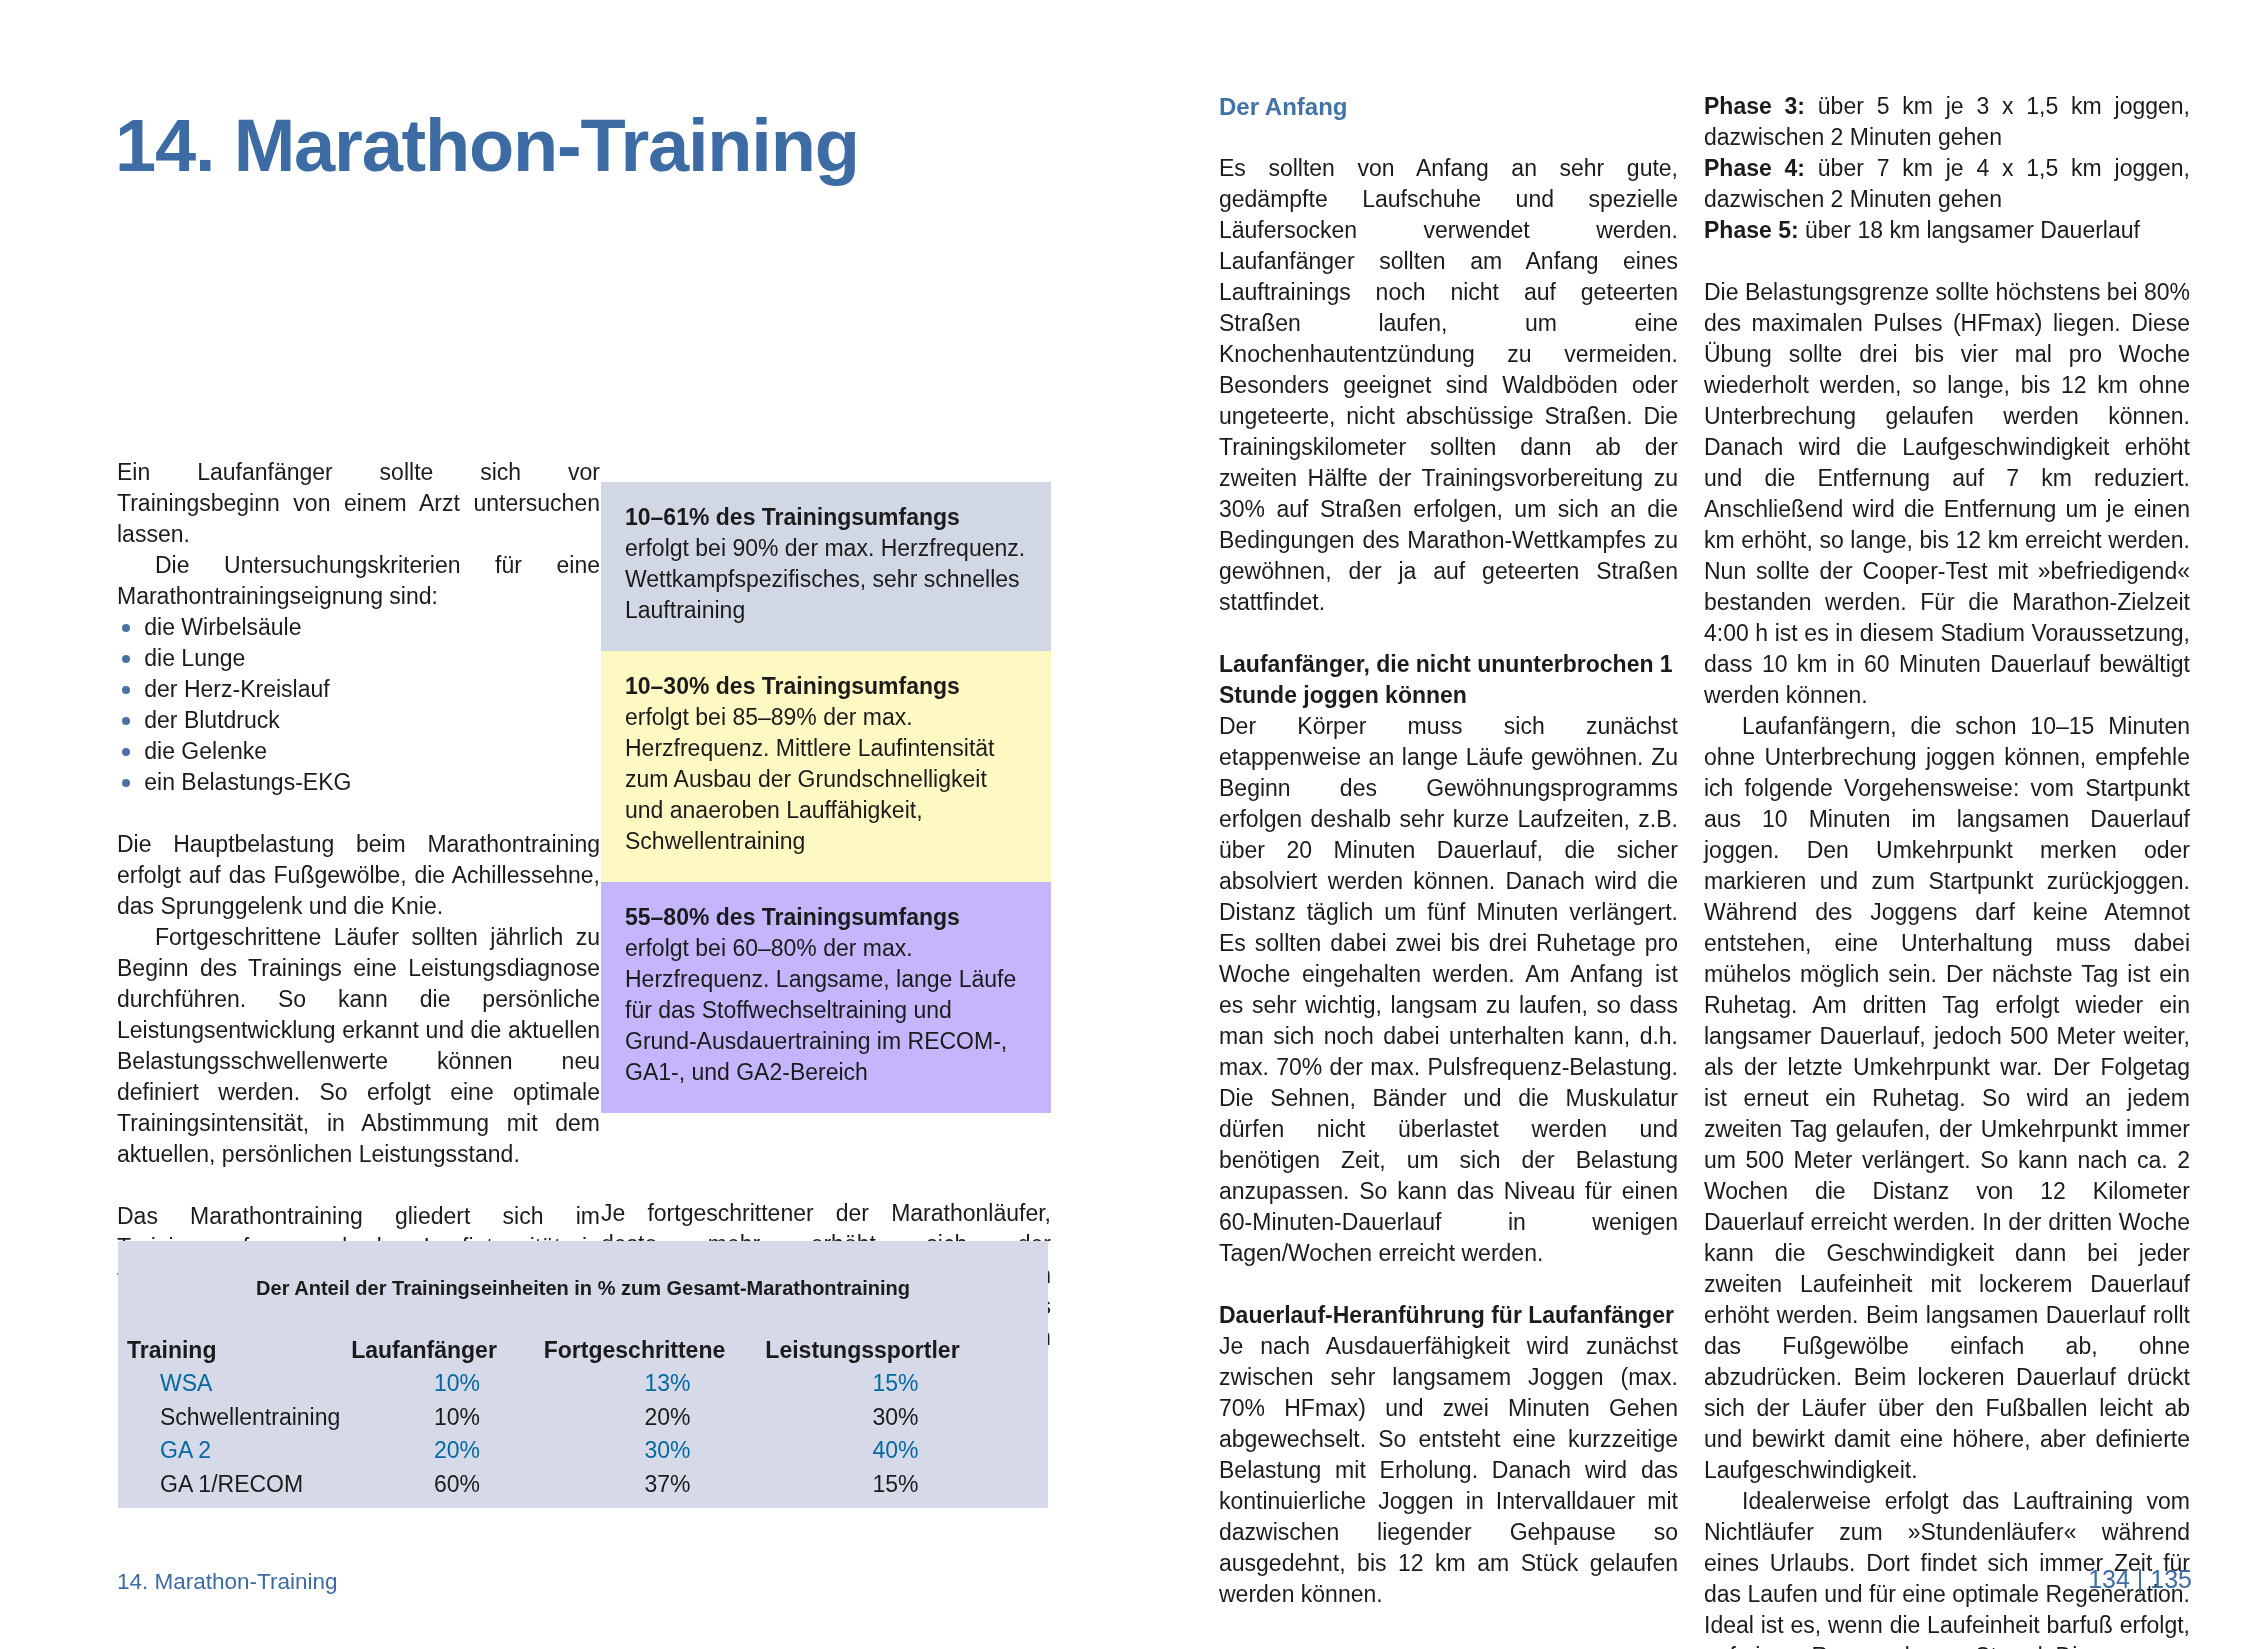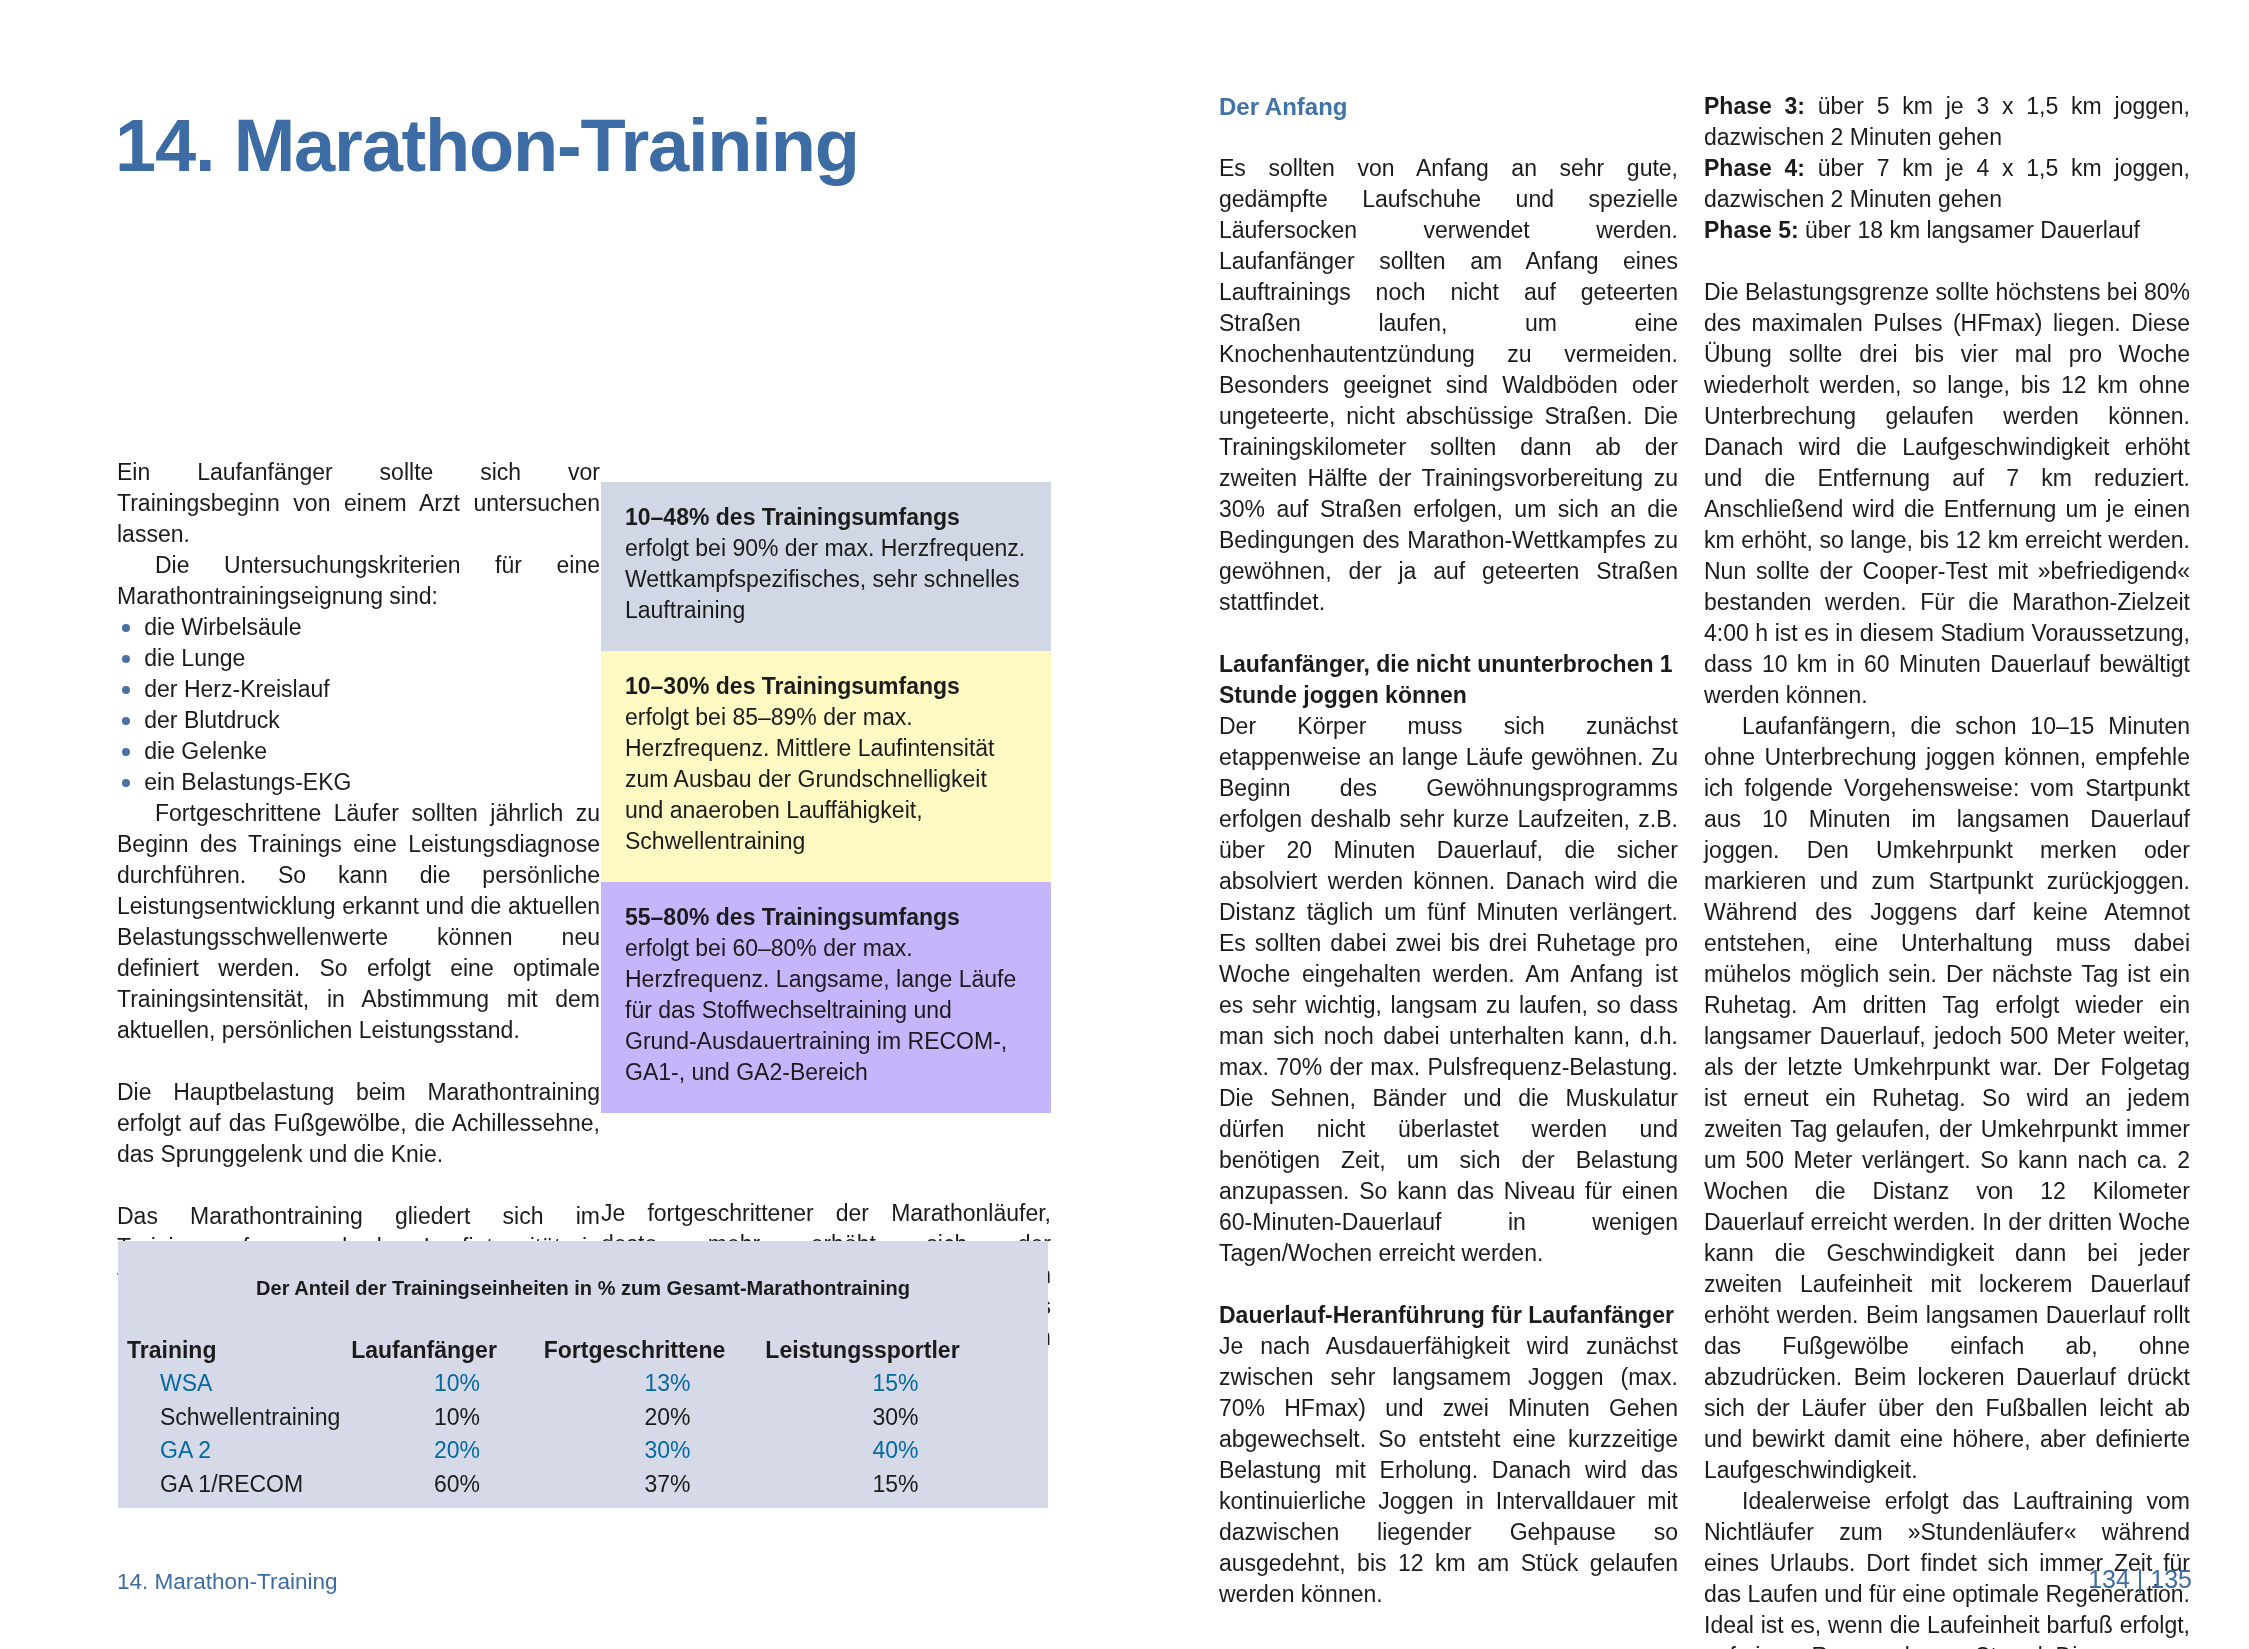--- a/index.html
+++ b/index.html
@@ -91,28 +91,28 @@
           </li>
         <li>
             <span class="dot"></span>
             <span>die Gelenke</span>
           </li>
         <li>
             <span class="dot"></span>
             <span>ein Belastungs-EKG</span>
           </li>
       </ul>
+      <p class="just gap">Die Hauptbelastung beim Marathontraining erfolgt auf das Fußgewölbe, die Achillessehne, das Sprunggelenk und die Knie.</p>
       <p class="just indent">Fortgeschrittene Läufer sollten jährlich zu Beginn des Trainings eine Leistungsdiagnose durchführen. So kann die persönliche Leistungsentwicklung erkannt und die aktuellen Belastungsschwellenwerte können neu definiert werden. So erfolgt eine optimale Trainingsintensität, in Abstimmung mit dem aktuellen, persönlichen Leistungsstand.</p>
-      <p class="just gap">Die Hauptbelastung beim Marathontraining erfolgt auf das Fußgewölbe, die Achillessehne, das Sprunggelenk und die Knie.</p>
       <p class="just gap">Das Marathontraining gliedert sich im Trainingsumfang und der Laufintensität in folgende Schwerpunkte (siehe Kasten unten):</p>
     </div>
 
     <div class="col col-b">
       <div class="infobox box1">
-        <p class="bh">10–48% des Trainingsumfangs</p>
+        <p class="bh">10–61% des Trainingsumfangs</p>
         <p>erfolgt bei 90% der max. Herzfrequenz. Wettkampfspezifisches, sehr schnelles Lauftraining</p>
       </div>
       <div class="infobox box2">
         <p class="bh">10–30% des Trainingsumfangs</p>
         <p>erfolgt bei 85–89% der max. Herzfrequenz. Mittlere Laufintensität zum Ausbau der Grundschnelligkeit und anaeroben Lauffähigkeit, Schwellentraining</p>
       </div>
       <div class="infobox box3">
         <p class="bh">55–80% des Trainingsumfangs</p>
         <p>erfolgt bei 60–80% der max. Herzfrequenz. Langsame, lange Läufe für das Stoffwechseltraining und Grund-Ausdauertraining im RECOM-, GA1-, und GA2-Bereich</p>
       </div>

